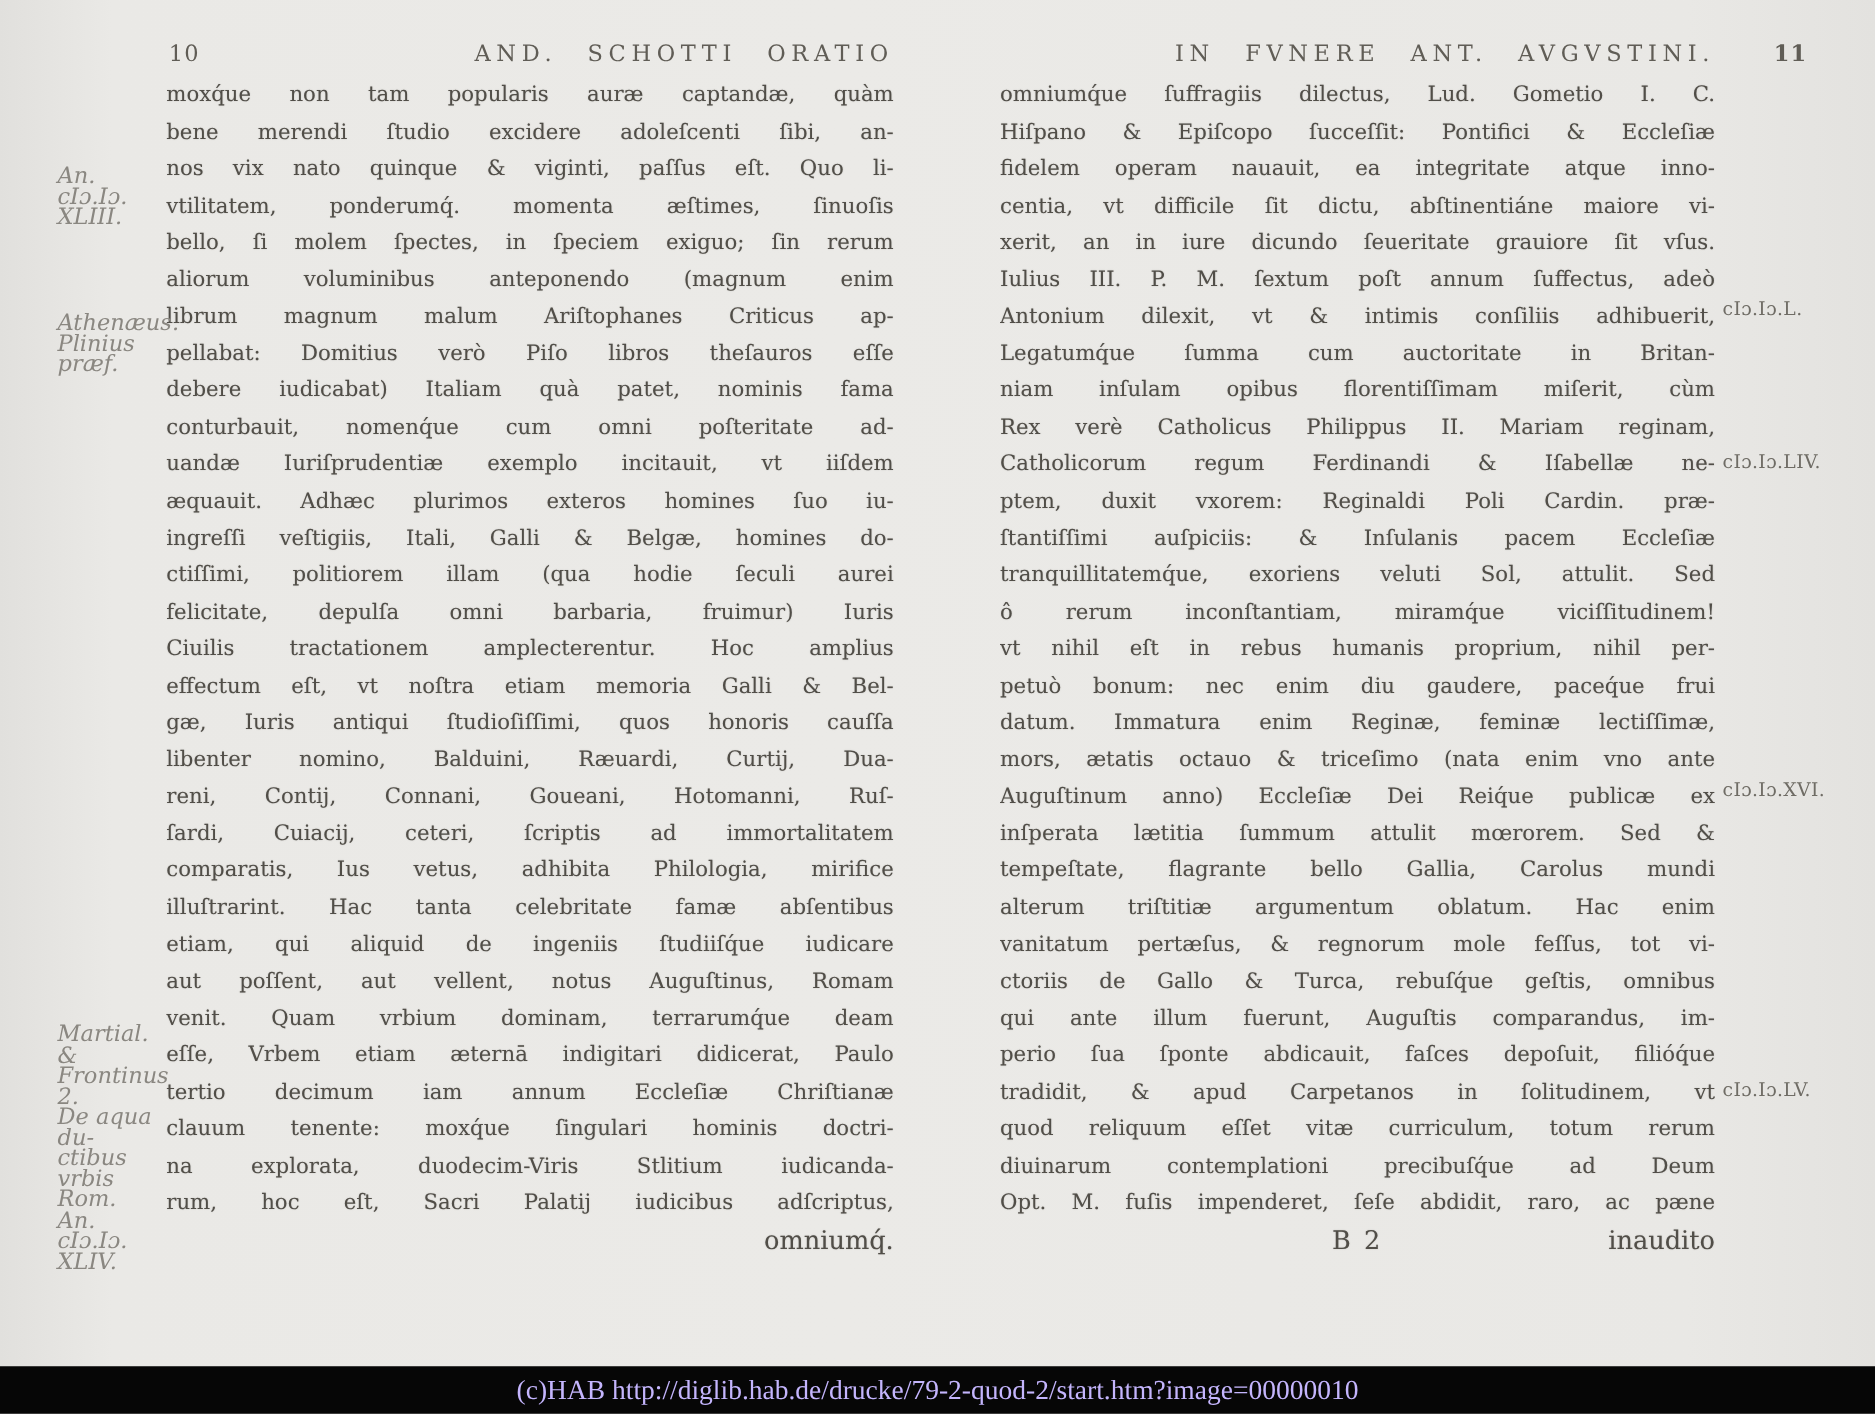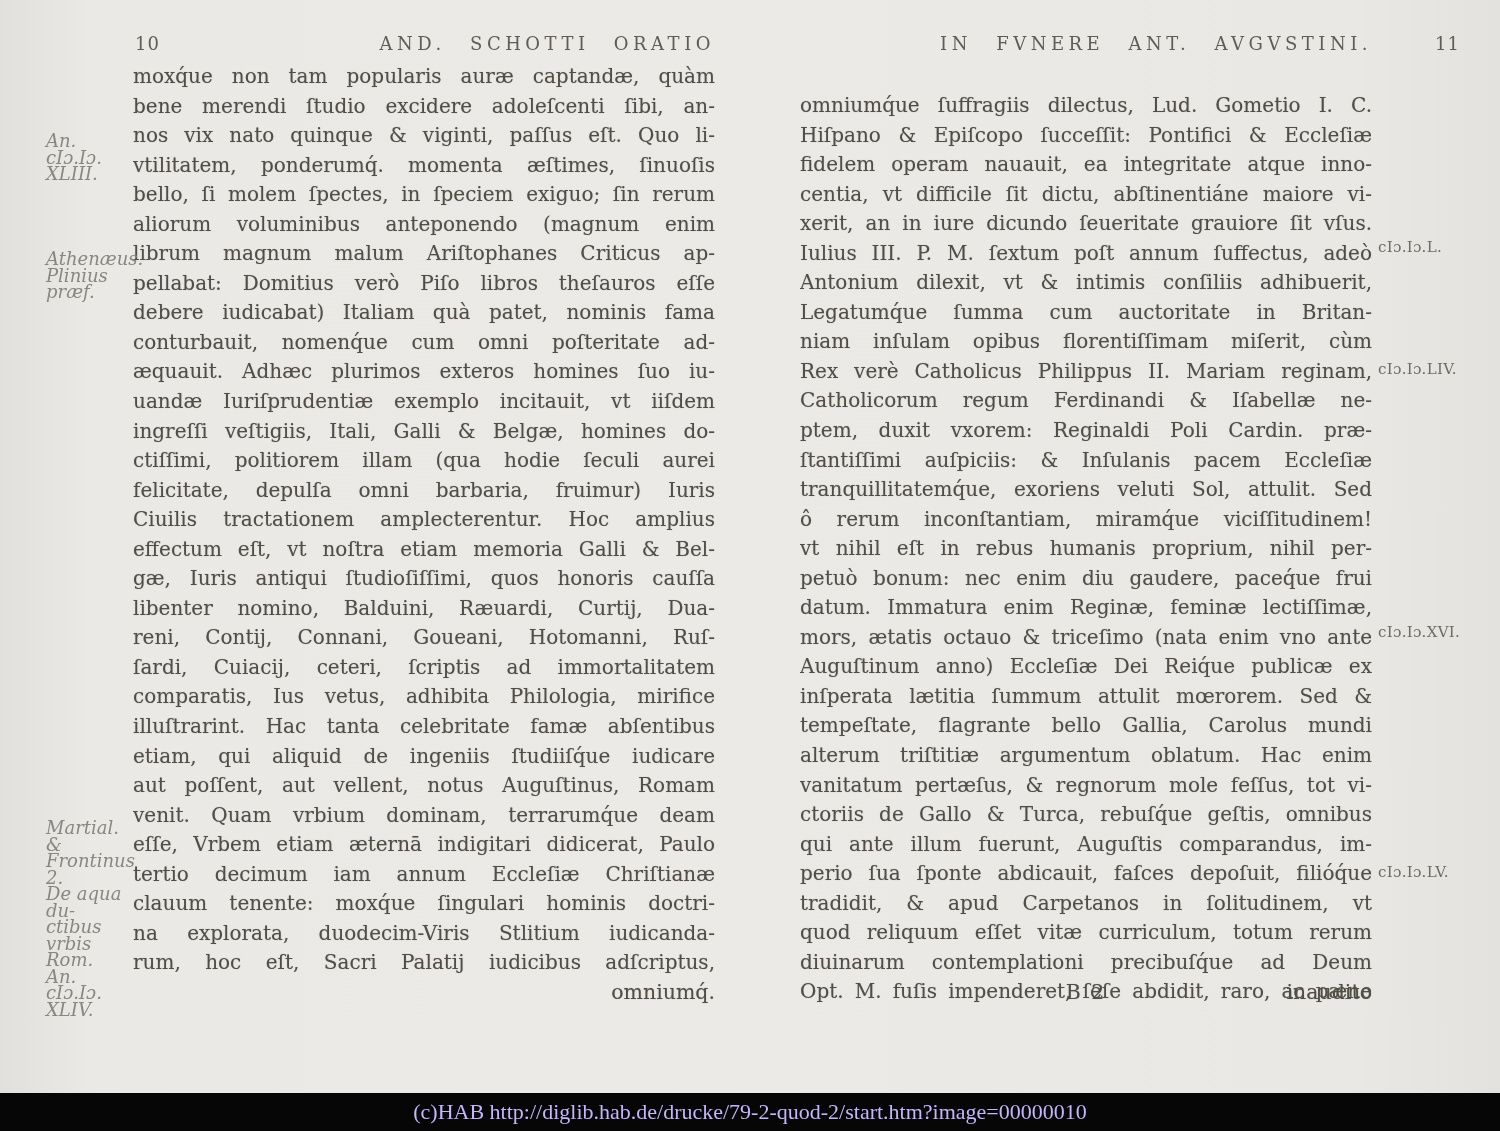--- a/index.html
+++ b/index.html
@@ -16,30 +16,30 @@
   }
   
   .header { position: absolute; top: 33px; height: 26px; color: #605d56; font-size: 18px; letter-spacing: 4.5px; }
   .header-left { left: 133px; width: 582px; }
   .header-right { left: 800px; width: 660px; }
   .rtitle { position: absolute; left: 0; top: 0; text-align: right; word-spacing: 14px; white-space: nowrap; }
   .header-left .rtitle { width: 582px; }
   .header-right .rtitle { width: 572px; }
   .pnum { position: absolute; top: 0; font-size: 18px; letter-spacing: 1px; }
   .pnum-left { left: 2px; }
-  .pnum-right { right: 0; }
+  .pnum-right { right: 14px; font-weight: bold; }
   
   .column {
     position: absolute; top: 62px;
-    font-size: 20px; line-height: 29.55px;
+    font-size: 17px; line-height: 29.55px;
     color: #514e48;
     text-shadow: 0 0 1px rgba(81,78,72,0.35);
   }
   .column-left { left: 133px; width: 582px; }
-  .column-right { left: 800px; width: 572px; margin-top: 29px; }
+  .column-right { left: 800px; width: 572px; }
   .line { height: 29.55px; overflow: hidden; text-align: justify; text-align-last: justify; white-space: nowrap; }
   
   .catchword-line {
     position: absolute; top: 978px; height: 29.55px;
     font-size: 20.5px; line-height: 29.55px; color: #514e48;
     text-shadow: 0 0 1px rgba(81,78,72,0.35);
   }
   .catchword-left { left: 133px; width: 582px; text-align: right; }
   .sig-line { left: 800px; width: 572px; }
   .sig-b2 { position: absolute; left: 50%; transform: translateX(-50%); letter-spacing: 2px; }
@@ -82,22 +82,22 @@
       <div class="line">moxq́ue non tam popularis auræ captandæ, quàm</div>
       <div class="line">bene merendi ſtudio excidere adoleſcenti ſibi, an-</div>
       <div class="line">nos vix nato quinque &amp; viginti, paſſus eſt. Quo li-</div>
       <div class="line">vtilitatem, ponderumq́. momenta æſtimes, ſinuoſis</div>
       <div class="line">bello, ſi molem ſpectes, in ſpeciem exiguo; ſin rerum</div>
       <div class="line">aliorum voluminibus anteponendo (magnum enim</div>
       <div class="line">librum magnum malum Ariſtophanes Criticus ap-</div>
       <div class="line">pellabat: Domitius verò Piſo libros theſauros eſſe</div>
       <div class="line">debere iudicabat) Italiam quà patet, nominis fama</div>
       <div class="line">conturbauit, nomenq́ue cum omni poſteritate ad-</div>
+      <div class="line">uandæ Iuriſprudentiæ exemplo incitauit, vt iiſdem</div>
       <div class="line">æquauit. Adhæc plurimos exteros homines ſuo iu-</div>
-      <div class="line">uandæ Iuriſprudentiæ exemplo incitauit, vt iiſdem</div>
       <div class="line">ingreſſi veſtigiis, Itali, Galli &amp; Belgæ, homines do-</div>
       <div class="line">ctiſſimi, politiorem illam (qua hodie ſeculi aurei</div>
       <div class="line">felicitate, depulſa omni barbaria, fruimur) Iuris</div>
       <div class="line">Ciuilis tractationem amplecterentur. Hoc amplius</div>
       <div class="line">effectum eſt, vt noſtra etiam memoria Galli &amp; Bel-</div>
       <div class="line">gæ, Iuris antiqui ſtudioſiſſimi, quos honoris cauſſa</div>
       <div class="line">libenter nomino, Balduini, Ræuardi, Curtij, Dua-</div>
       <div class="line">reni, Contij, Connani, Goueani, Hotomanni, Ruſ-</div>
       <div class="line">ſardi, Cuiacij, ceteri, ſcriptis ad immortalitatem</div>
       <div class="line">comparatis, Ius vetus, adhibita Philologia, mirifice</div>

